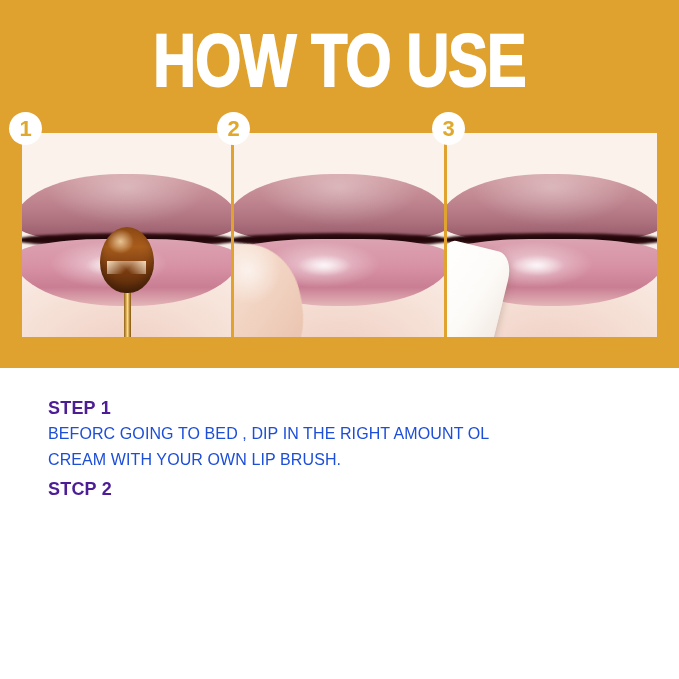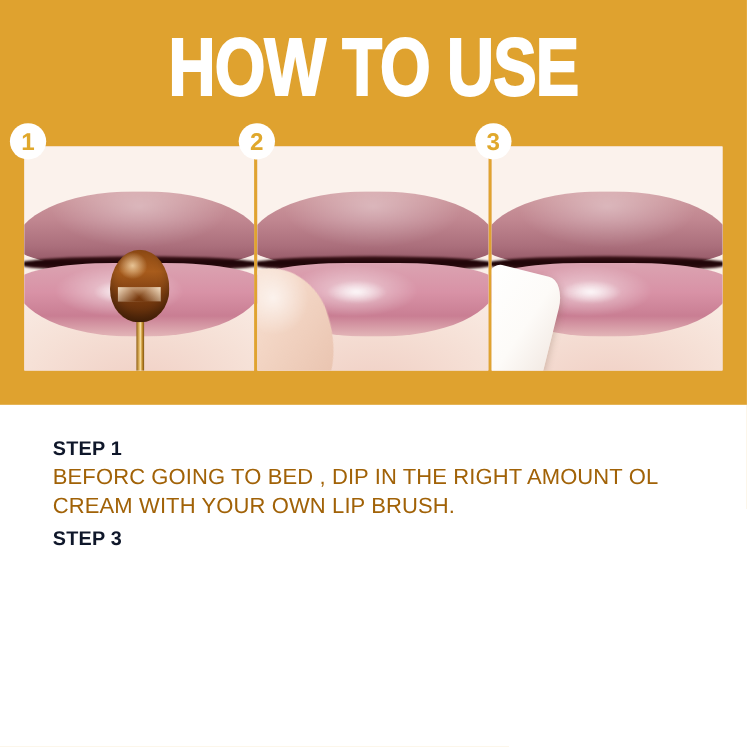--- a/index.html
+++ b/index.html
@@ -216,29 +216,29 @@
 
   
   .steps {
     position: absolute;
     left: 48px;
     top: 396px;
     width: 600px;
   }
   .step-block { margin-bottom: 4px; }
   .step-head {
-    color: #0f172a;
+    color: #4c1d95;
     font-weight: bold;
     font-size: 18px;
     line-height: 25px;
     letter-spacing: 0.2px;
   }
   .step-body {
-    color: #a16207;
-    font-size: 20px;
+    color: #1d4ed8;
+    font-size: 16px;
     line-height: 26px;
     letter-spacing: 0.1px;
     white-space: pre-line;
   }
 </style>
 </head>
 <body>
 
 <div class="banner">
   <div class="title">HOW TO USE</div>
@@ -289,19 +289,19 @@
 
 <div class="steps">
 
   <div class="step-block">
     <div class="step-head">STEP 1</div>
     <div class="step-body">BEFORC GOING TO BED , DIP IN THE RIGHT AMOUNT OL
 CREAM WITH YOUR OWN LIP BRUSH.</div>
   </div>
 
   <div class="step-block">
+    <div class="step-head">STCP 2</div>
   </div>
 
   <div class="step-block">
-    <div class="step-head">STEP 3</div>
   </div>
 
 </div>
 
 </body></html>

